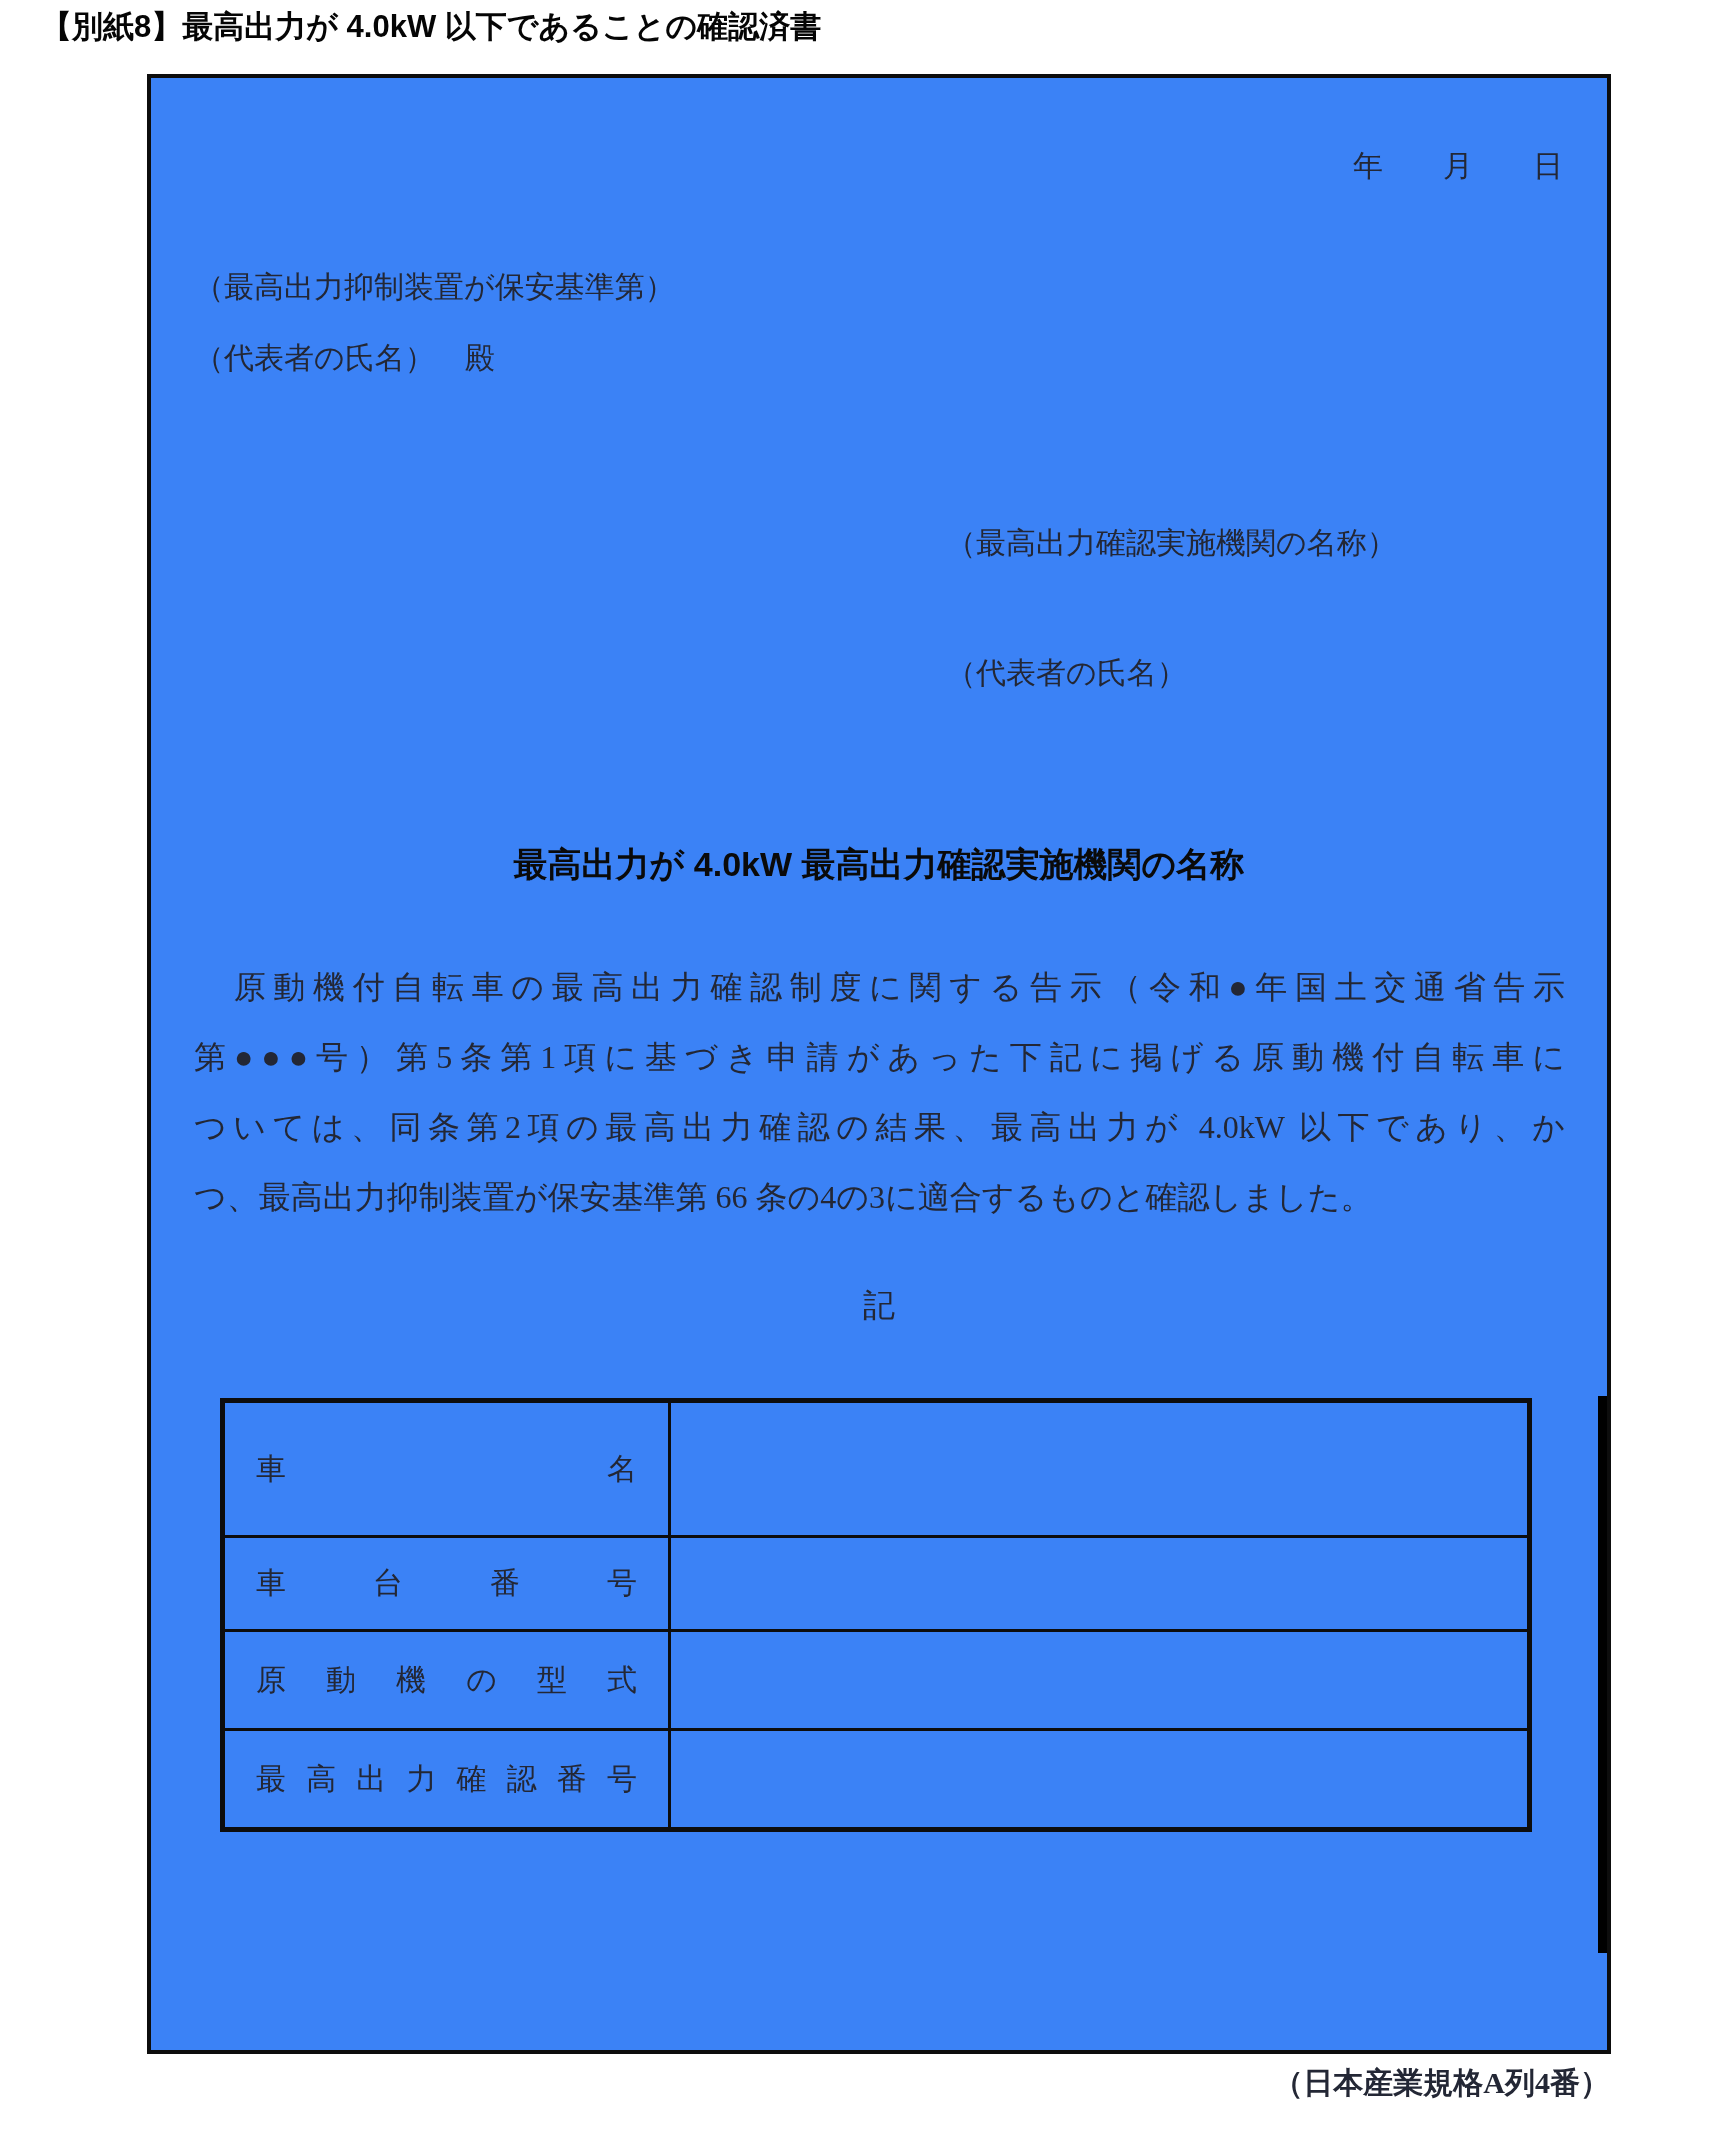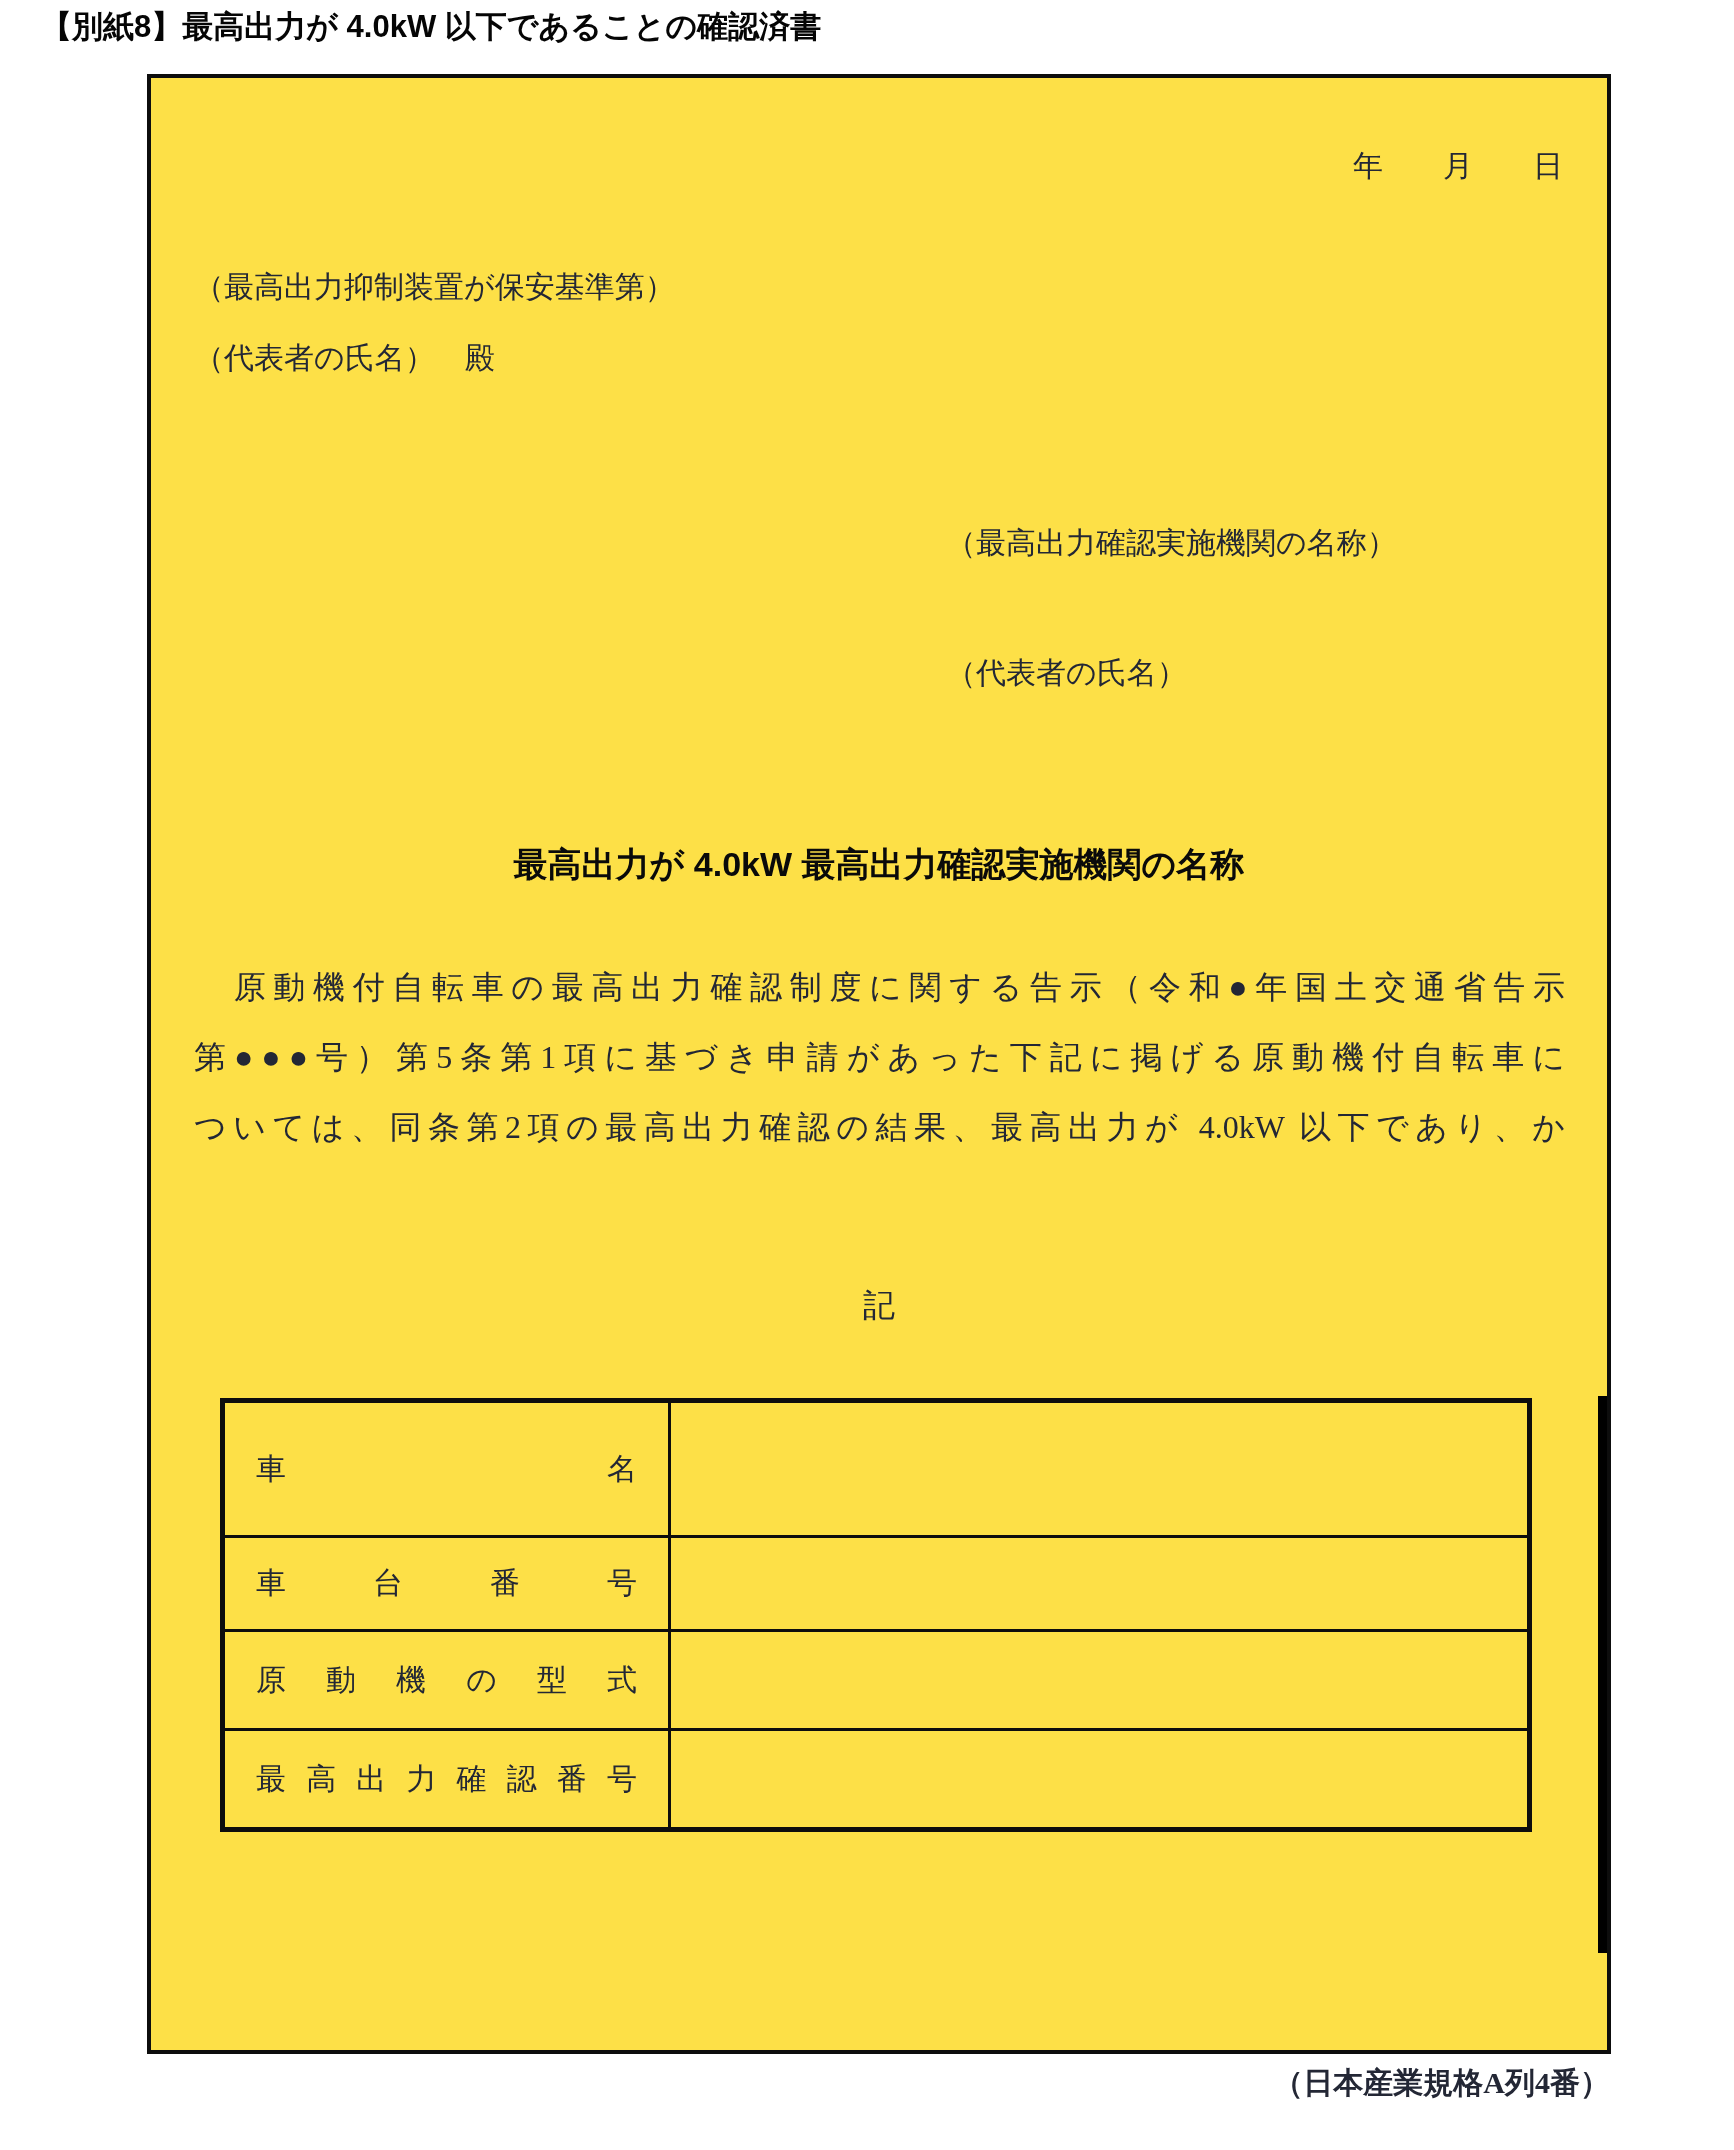--- a/index.html
+++ b/index.html
@@ -6,21 +6,21 @@
   body{width:1735px;height:2151px;position:relative;
        font-family:"Liberation Serif","DejaVu Serif",serif;color:#232735;}
   .gothic{font-family:"Liberation Sans","DejaVu Sans",sans-serif;}
   .serif{font-family:"Liberation Serif","DejaVu Serif",serif;}
 
   
   .attachment-title{position:absolute;left:41px;top:5.9px;font-size:31px;font-weight:bold;color:#050505;white-space:nowrap;}
 
   
   .page-frame{position:absolute;left:147px;top:74px;width:1464px;height:1980px;
-              border:4.4px solid #0d0d0d;box-sizing:border-box;background:#fde047;}
+              border:4.4px solid #0d0d0d;box-sizing:border-box;background:#3b82f6;}
 
   .date-line{position:absolute;top:68px;right:44px;font-size:30px;white-space:pre;}
 
   .addr-line1{position:absolute;left:43px;top:189px;font-size:30px;white-space:pre;}
   .addr-line2{position:absolute;left:43px;top:252px;font-size:30px;white-space:pre;margin-top:8px;}
 
   .issuer-org{position:absolute;left:795px;top:445px;font-size:30px;white-space:pre;}
   .issuer-rep{position:absolute;left:795px;top:575px;font-size:30px;white-space:pre;}
 
   .doc-title{position:absolute;left:0;top:764px;width:100%;text-align:center;
@@ -63,20 +63,21 @@
 
   <div class="issuer-org serif">（最高出力確認実施機関の名称）</div>
   <div class="issuer-rep serif">（代表者の氏名）</div>
 
   <div class="doc-title gothic">最高出力が 4.0kW 最高出力確認実施機関の名称</div>
 
   <div class="body-paragraph serif">
     <div class="body-line">　原動機付自転車の最高出力確認制度に関する告示（令和●年国土交通省告示</div>
     <div class="body-line">第●●●号）第5条第1項に基づき申請があった下記に掲げる原動機付自転車に</div>
     <div class="body-line">ついては、同条第2項の最高出力確認の結果、最高出力が 4.0kW 以下であり、か</div>
+    <div class="body-line last">つ、最高出力抑制装置が保安基準第 66 条の4の3に適合するものと確認しました。</div>
   </div>
 
   <div class="list-marker serif">記</div>
 
   <div class="vehicle-table">
     <div class="t-row r1">
       <div class="t-label">
         <div class="t-label-inner serif">
             <span>車</span>
             <span>名</span>

